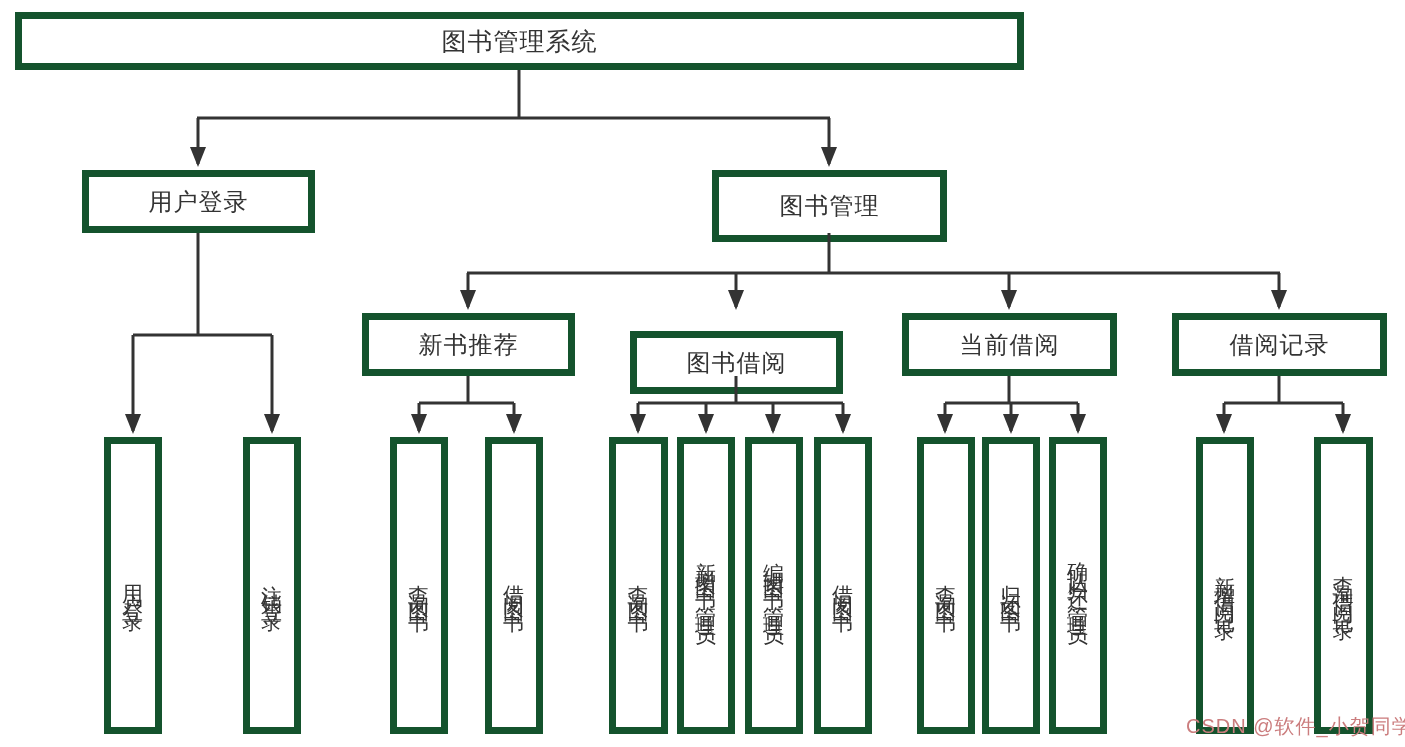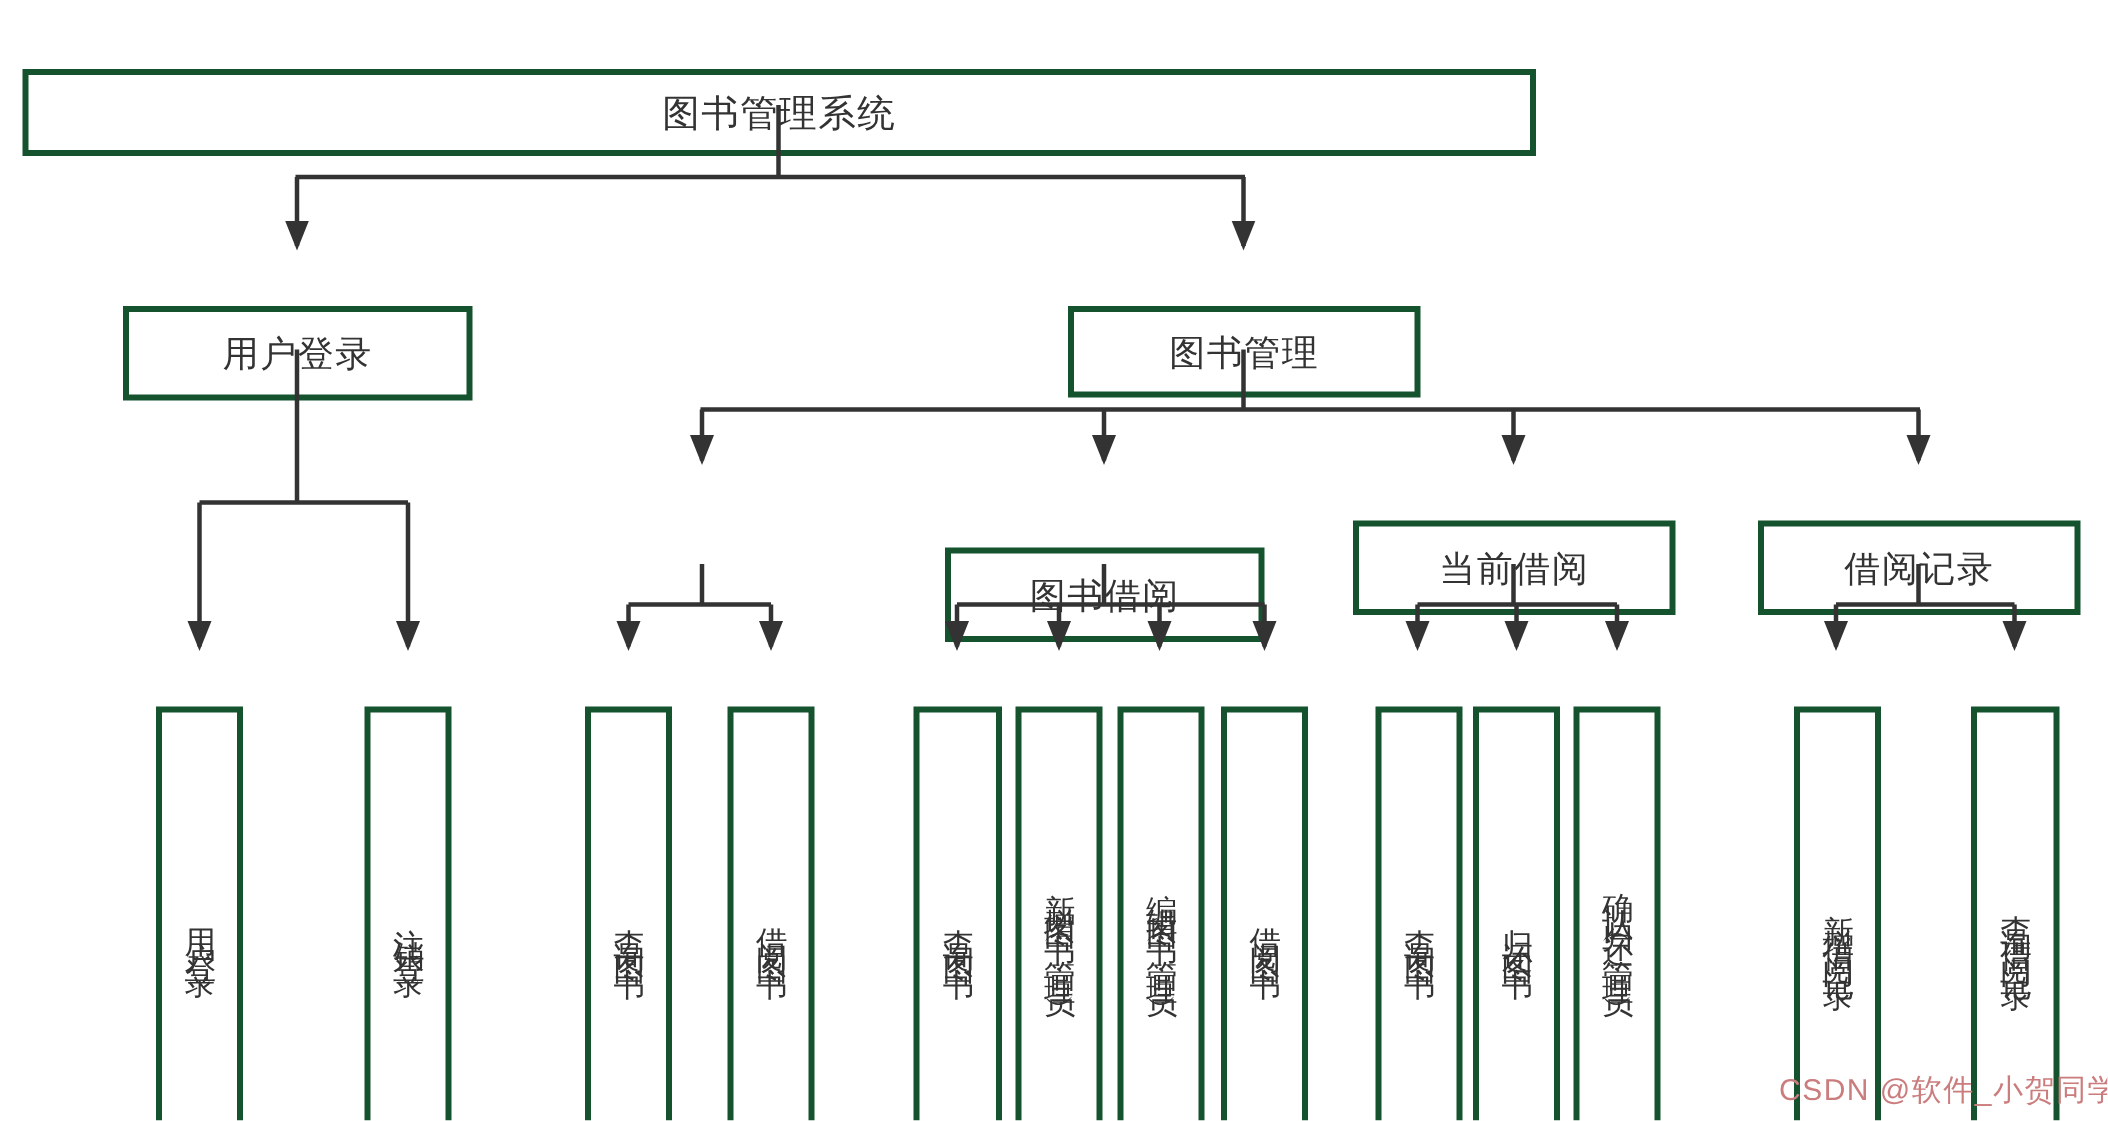--- a/index.html
+++ b/index.html
@@ -7,25 +7,24 @@
     position:relative;
     width:1405px;height:747px;
     background:#ffffff;
     font-family:"Liberation Sans","DejaVu Sans",sans-serif;
     overflow:hidden;
   }
   #wires{position:absolute;left:0;top:0;pointer-events:none;}
   .box{
     position:absolute;
     box-sizing:border-box;
-    border:4px solid #14532d;
+    border:7px solid #14532d;
     background:#ffffff;
     display:flex;align-items:center;justify-content:center;
     color:#333333;
-    margin-top:34px;
   }
   .box.h span{
     font-size:24px;
     letter-spacing:1px;
     white-space:nowrap;
   }
   .box.title span{font-size:25px;}
   .box.v span{
     writing-mode:vertical-rl;
     text-orientation:mixed;
@@ -49,24 +48,27 @@
 <div id="canvas">
 
   <div class="box h title" style="left:15px;top:12px;width:1009px;height:58px">
     <span>图书管理系统</span>
   </div>
 
   <div class="box h" style="left:82px;top:170px;width:233px;height:63px">
     <span>用户登录</span>
   </div>
 
-  <div class="box h" style="left:712px;top:170px;width:235px;height:61px">
+  <div class="box h" style="left:712px;top:170px;width:235px;height:72px">
     <span>图书管理</span>
   </div>
 
+  <div class="box h" style="left:362px;top:313px;width:213px;height:63px">
+    <span>新书推荐</span>
+  </div>
 
   <div class="box h" style="left:630px;top:331px;width:213px;height:63px">
     <span>图书借阅</span>
   </div>
 
   <div class="box h" style="left:902px;top:313px;width:215px;height:63px">
     <span>当前借阅</span>
   </div>
 
   <div class="box h" style="left:1172px;top:313px;width:215px;height:63px">

